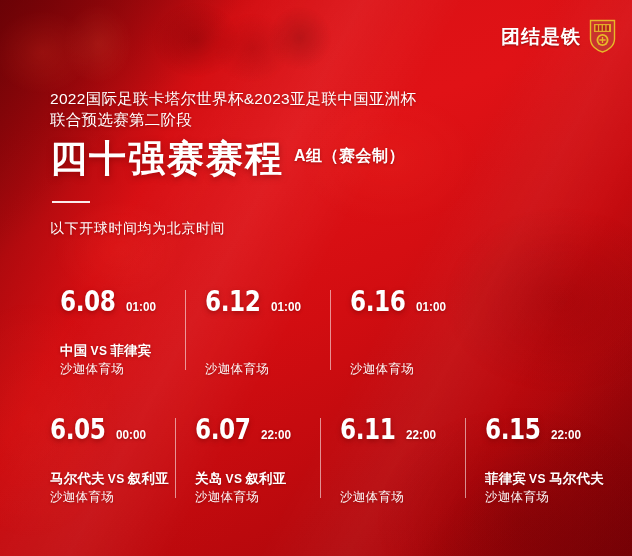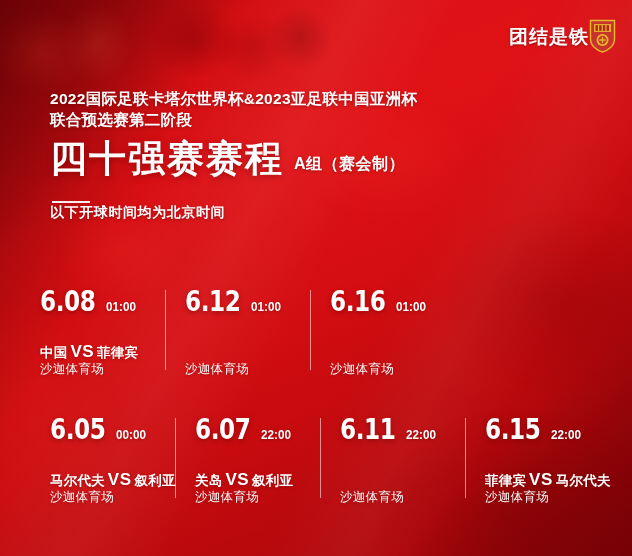--- a/index.html
+++ b/index.html
@@ -56,68 +56,68 @@
     position:absolute;inset:0;pointer-events:none;
     background:
       linear-gradient(135deg, rgba(90,0,4,0.55) 0%, rgba(90,0,4,0) 22%),
       linear-gradient(315deg, rgba(90,0,4,0.45) 0%, rgba(90,0,4,0) 20%);
   }
   .content{position:absolute;inset:0;}
 
   
   .brand{
     position:absolute;right:16px;top:19px;
-    display:flex;align-items:center;
+    display:flex;align-items:center;gap:8px;
   }
   .brand-text{
     color:#fff;font-size:19px;font-weight:700;letter-spacing:1px;
     line-height:1;
     text-shadow:0 1px 2px rgba(90,0,0,.5);
     font-family:"DejaVu Sans","Liberation Sans",sans-serif;
   }
   .crest{
     width:27px;height:34px;position:relative;display:block;
   }
 
   
   .subtitle{
     position:absolute;left:50px;top:88px;
-    color:#fff;font-size:15.5px;line-height:21px;font-weight:700;
+    color:#fff;font-size:15.5px;line-height:21px;font-weight:400;
     letter-spacing:.3px;
     text-shadow:0 1px 3px rgba(110,0,0,.55);
     max-width:420px;
   }
   .subtitle div{white-space:nowrap;}
   .title-row{
     position:absolute;left:50px;top:140px;
-    display:flex;align-items:flex-end;gap:10px;
+    display:flex;align-items:center;gap:10px;
   }
   .title-main{
     color:#fff;font-size:37px;font-weight:700;letter-spacing:2px;
     line-height:1;
     text-shadow:0 2px 6px rgba(110,0,0,.55);
   }
   .title-sub{
     color:#fff;font-size:16px;font-weight:700;letter-spacing:.5px;
     text-shadow:0 1px 3px rgba(110,0,0,.5);
     position:relative;top:-2px;
   }
   .divider-line{
     position:absolute;left:52px;top:201px;
     width:38px;height:2px;background:#ffffff;opacity:.92;
   }
   .note{
-    position:absolute;left:50px;top:204px;
-    color:#fff;font-size:14px;letter-spacing:.6px;font-weight:700;
+    position:absolute;left:50px;top:220px;
+    color:#fff;font-size:14px;letter-spacing:.6px;font-weight:400;
     text-shadow:0 1px 3px rgba(110,0,0,.55);
   }
 
   
   .rows{
-    position:absolute;left:32px;right:10px;top:288px;
+    position:absolute;left:52px;right:10px;top:288px;
   }
   .match-row{
     display:flex;align-items:stretch;
     height:96px;
   }
   .match-row + .match-row{margin-top:32px;justify-content:flex-end;}
   .cell{
     width:145px;flex:0 0 145px;
     position:relative;
     padding-left:8px;
@@ -145,21 +145,21 @@
     transform:scaleX(.9);transform-origin:left center;
     text-shadow:0 1px 3px rgba(110,0,0,.5);
   }
   .teams{
     position:absolute;left:8px;top:54px;
     color:#fff;font-size:13.5px;font-weight:700;letter-spacing:.2px;
     white-space:nowrap;
     text-shadow:0 1px 3px rgba(110,0,0,.5);
   }
   .teams .vs{
-    font-size:17px;font-weight:700;padding:0 3px;letter-spacing:.5px;
+    font-size:12px;font-weight:700;padding:0 3px;letter-spacing:.5px;
   }
   .venue{
     position:absolute;left:8px;top:73px;
     color:#fff;font-size:12.5px;font-weight:500;letter-spacing:.3px;
     white-space:nowrap;opacity:.97;
     text-shadow:0 1px 3px rgba(110,0,0,.5);
   }
 </style>
 </head>
 <body>

